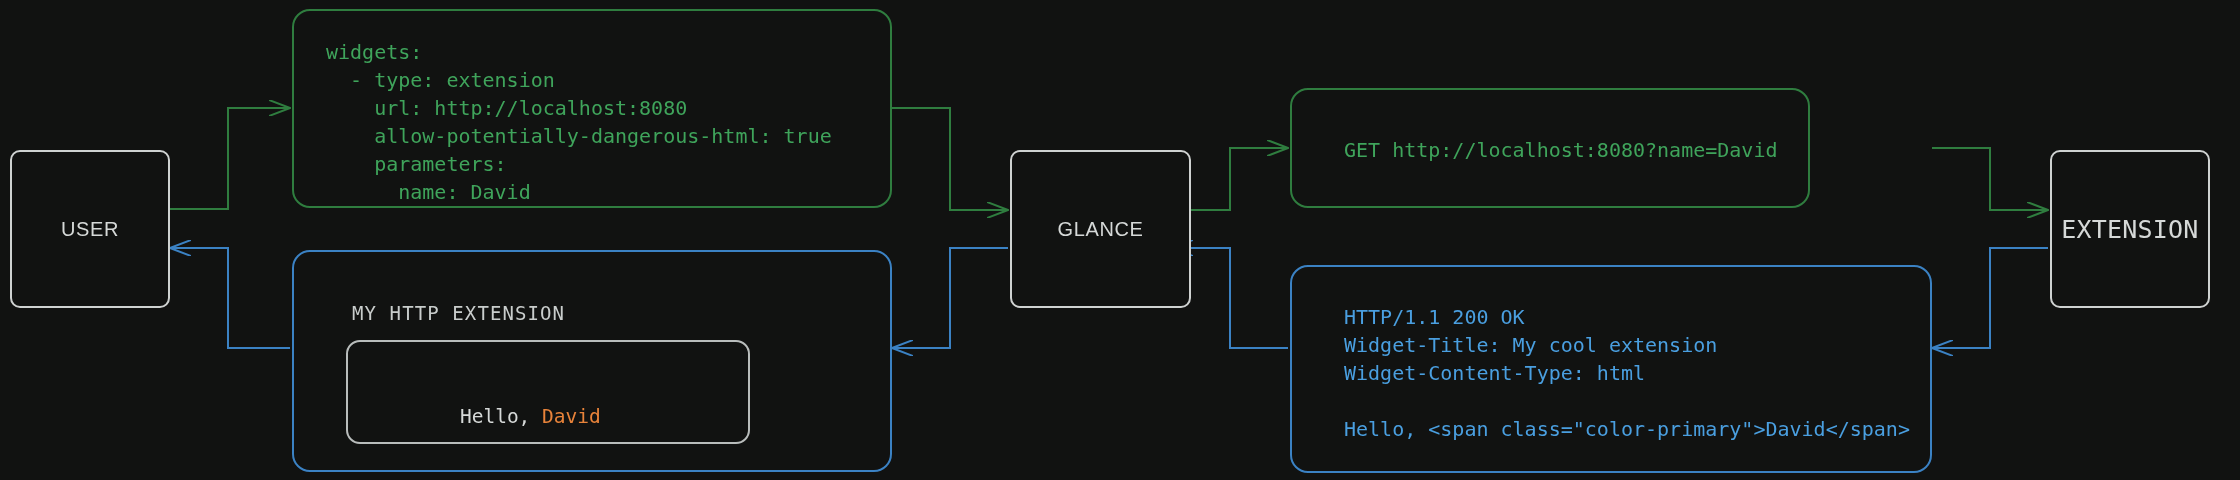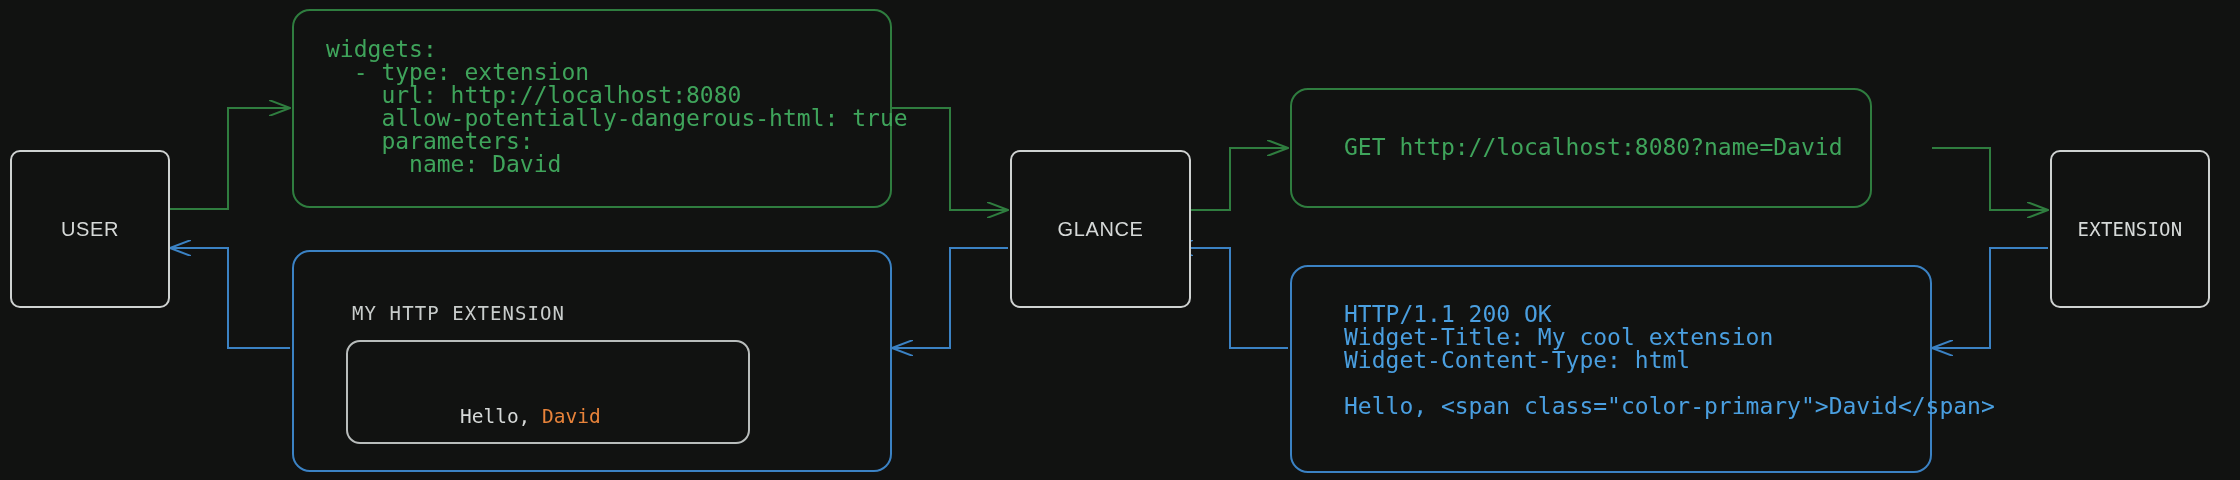--- a/index.html
+++ b/index.html
@@ -34,39 +34,39 @@
     color: #d6d9d8;
   }
   .node-label-sans {
     font-family: "Liberation Sans", sans-serif;
     font-size: 20px;
     letter-spacing: 0.6px;
     color: #d6d9d8;
   }
   .node-label-mono {
     font-family: "DejaVu Sans Mono", monospace;
-    font-size: 19px;
+    font-size: 25px;
     letter-spacing: 0.2px;
     color: #d6d9d8;
   }
   .msgbox {
     position: absolute;
     box-sizing: border-box;
     border-width: 2px;
     border-style: solid;
     border-radius: 18px;
     background: #111211;
     padding: 0;
   }
   .msgbox.green { border-color: #2f7d3f; }
   .msgbox.blue  { border-color: #3b82c4; }
   .code {
     font-family: "DejaVu Sans Mono", monospace;
-    font-size: 23px;
-    line-height: 23px;
+    font-size: 20px;
+    line-height: 28px;
     white-space: pre;
     margin: 0;
   }
   .code.green { color: #3fa45b; }
   .code.blue  { color: #4a9fe0; }
 
   .widget-inner {
     position: absolute;
     box-sizing: border-box;
     border: 2px solid #b9bdbc;
@@ -136,21 +136,21 @@
 
   <div class="msgbox green" style="left:292px; top:9px; width:600px; height:199px;">
     <pre class="code green" style="position:absolute; left:32px; top:27px;">widgets:
   - type: extension
     url: http://localhost:8080
     allow-potentially-dangerous-html: true
     parameters:
       name: David</pre>
   </div>
 
-  <div class="msgbox green" style="left:1290px; top:88px; width:582px; height:120px;padding-left:46px;">
+  <div class="msgbox green" style="left:1290px; top:88px; width:520px; height:120px;padding-left:46px;">
     <pre class="code green" style="position:absolute; left:52px; top:46px;">GET http://localhost:8080?name=David</pre>
   </div>
 
   <div class="msgbox blue" style="left:1290px; top:265px; width:642px; height:208px;">
     <pre class="code blue" style="position:absolute; left:52px; top:36px;">HTTP/1.1 200 OK
 Widget-Title: My cool extension
 Widget-Content-Type: html
 
 Hello, &lt;span class="color-primary"&gt;David&lt;/span&gt;</pre>
   </div>

